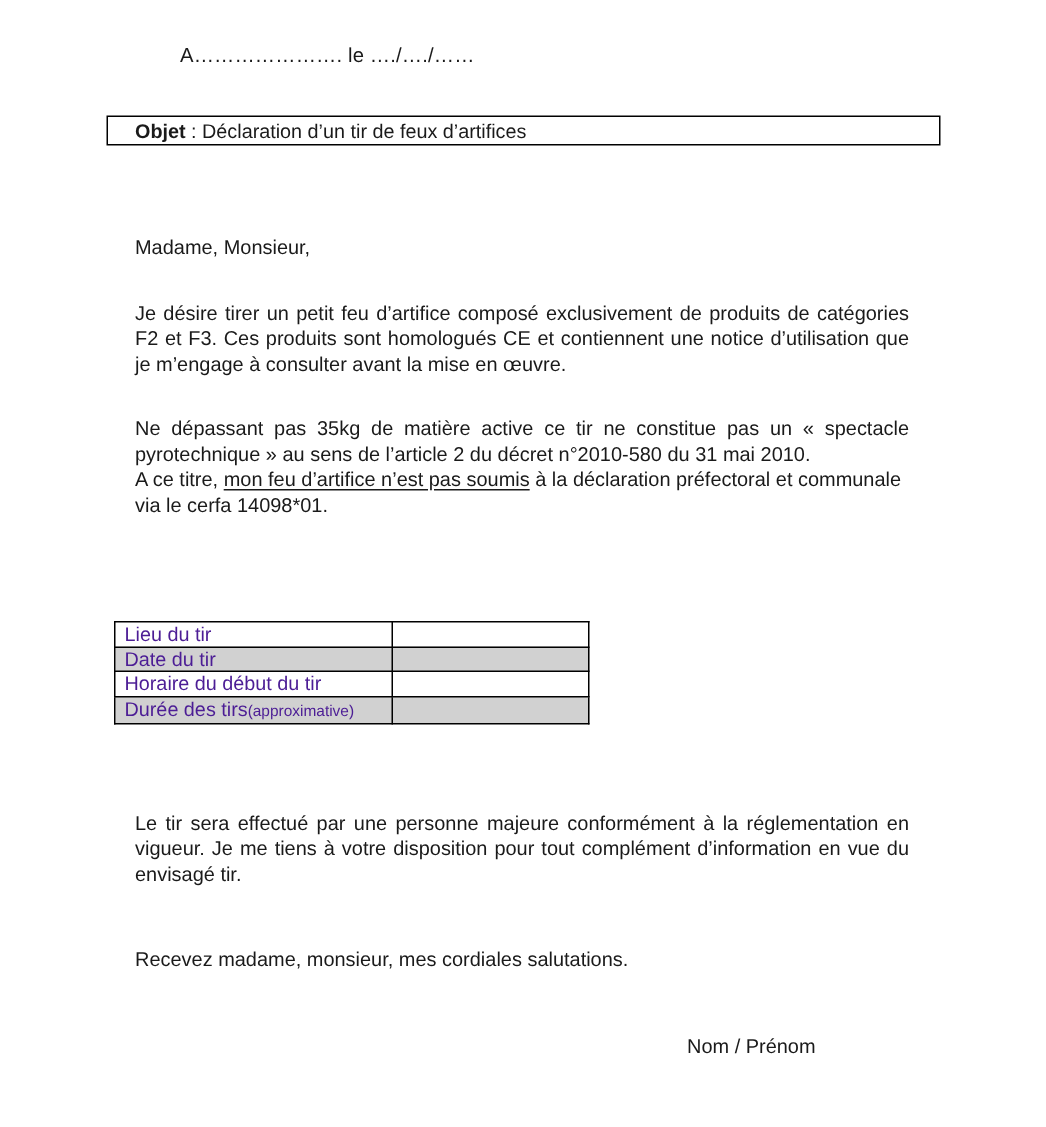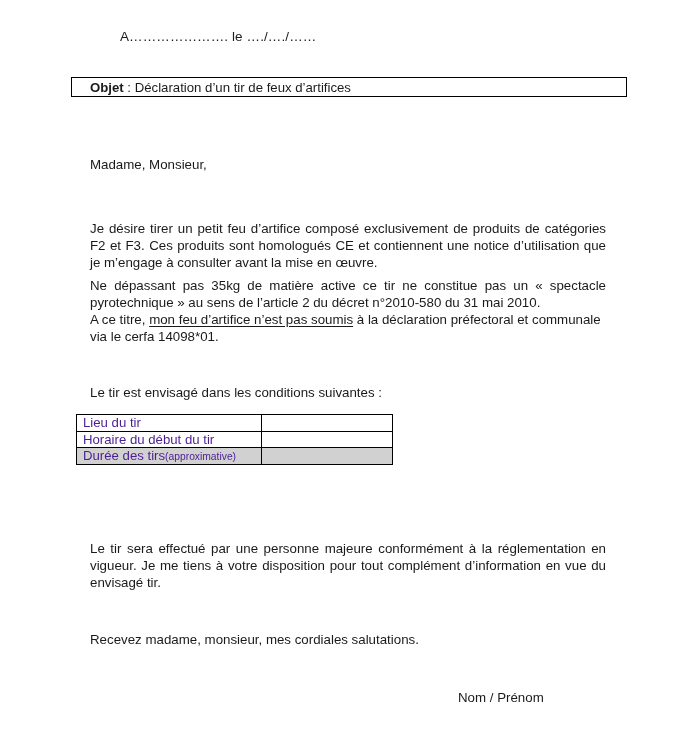--- a/index.html
+++ b/index.html
@@ -71,21 +71,21 @@
   }
   .block.justify {
     text-align: justify;
     text-justify: inter-word;
   }
   .block p {
     margin: 16px;
   }
 
   .salutation   { top: 140px; }
-  .para-1       { top: 204px; }
+  .para-1       { top: 184px; }
   .para-2       { top: 261px; }
   .para-3       { top: 295px; }
   .para-4       { top: 324px; }
   .intro-table  { top: 368px; }
   .para-closing { top: 524px; }
   .para-regards { top: 615px; }
 
   .underlined { text-decoration: underline; text-underline-offset: 2px; }
 
   
@@ -146,29 +146,30 @@
 
   <div class="block justify para-2">
     <p>Ne dépassant pas 35kg de matière active ce tir ne constitue pas un « spectacle pyrotechnique » au sens de l’article 2 du décret n°2010-580 du 31 mai 2010.</p>
   </div>
 
   <div class="block para-3">
     <p><span>A ce titre, </span><span class="underlined">mon feu d’artifice n’est pas soumis</span><span> à la déclaration préfectoral et communale via le cerfa 14098*01.</span></p>
   </div>
 
 
-  <div class="block intro-table">
-    <p>Le tir est envisagé dans les conditions suivantes :</p>
-  </div>
 
   <table class="tir-table">
     <tbody>
       <tr>
         <td class="label-cell"><span>Lieu du tir</span></td>
         <td class="value-cell"></td>
+      </tr>
+      <tr class="shaded">
+        <td class="label-cell" style="background: rgb(209, 209, 209);"><span>Date du tir</span></td>
+        <td class="value-cell" style="background: rgb(209, 209, 209);"></td>
       </tr>
       <tr>
         <td class="label-cell"><span>Horaire du début du tir</span></td>
         <td class="value-cell"></td>
       </tr>
       <tr class="shaded">
         <td class="label-cell" style="background: rgb(209, 209, 209);"><span>Durée des tirs</span><span class="approx">(approximative)</span></td>
         <td class="value-cell" style="background: rgb(209, 209, 209);"></td>
       </tr>
     </tbody>

